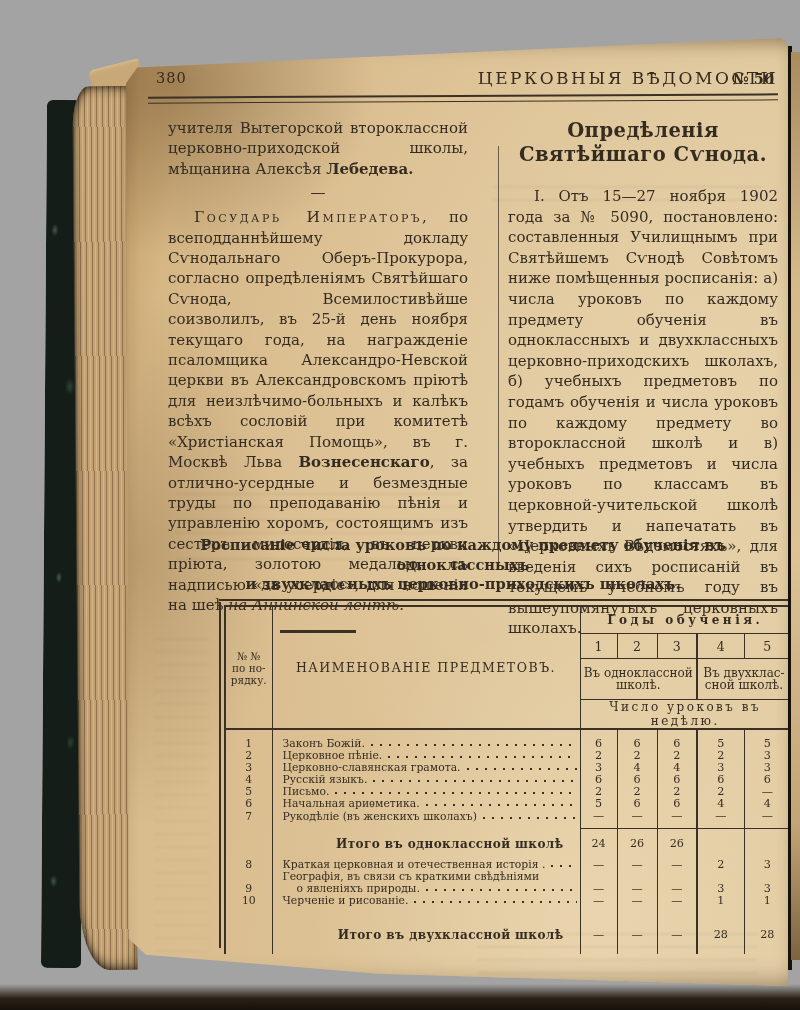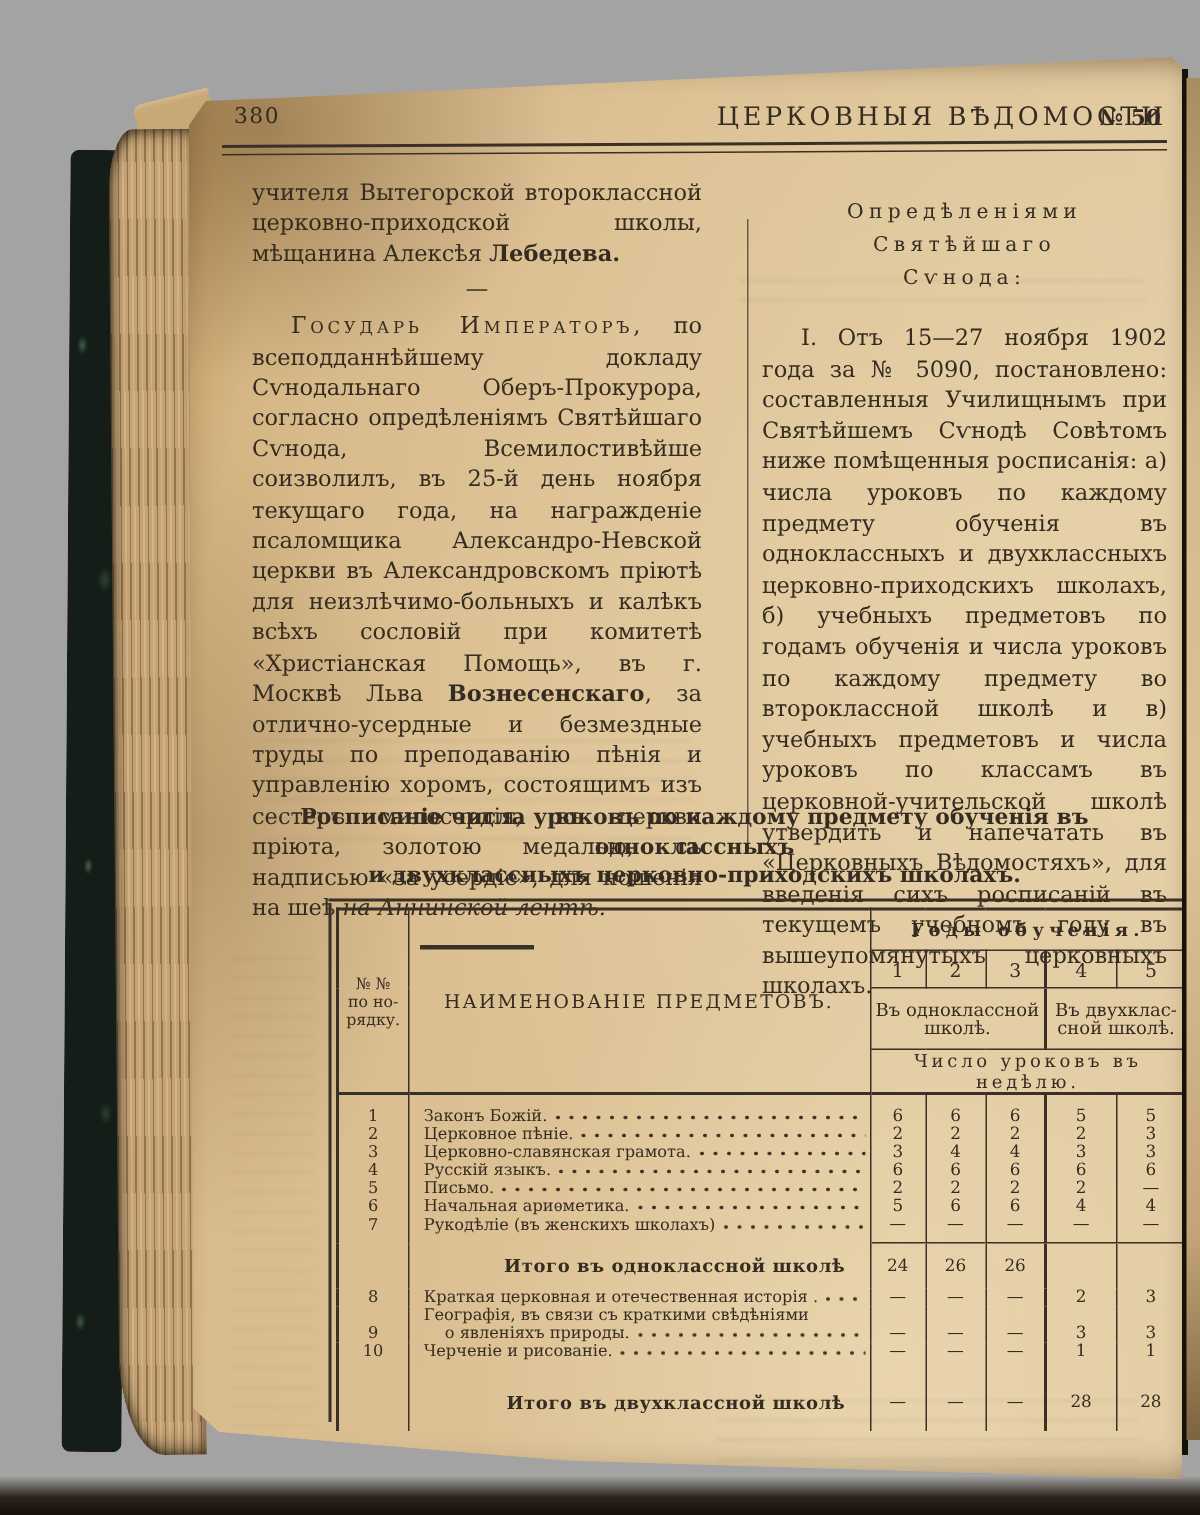--- a/index.html
+++ b/index.html
@@ -137,24 +137,21 @@
         <div class="col-divider"></div>
 
         <div class="col-left">
           <div><span>учителя Вытегорской второклассной церковно-приходской школы, мѣщанина Алексѣя </span><span class="bold">Лебедева.</span></div>
           <div class="dash-div">—</div>
           <div class="p2"><span class="smallcaps">Государь Императоръ</span><span>, по всеподданнѣйшему докладу Сѵнодальнаго Оберъ-Прокурора, согласно опредѣленіямъ Святѣйшаго Сѵнода, Всемилостивѣйше соизволилъ, въ 25-й день ноября текущаго года, на награжденіе псаломщика Александро-Невской церкви въ Александровскомъ пріютѣ для неизлѣчимо-больныхъ и калѣкъ всѣхъ сословій при комитетѣ «Христіанская Помощь», въ г. Москвѣ Льва </span><span class="bold">Вознесенскаго</span><span>, за отлично-усердные и безмездные труды по преподаванію пѣнія и управленію хоромъ, состоящимъ изъ сестеръ милосердія, въ церкви пріюта, золотою медалью, съ надписью «за усердіе», для ношенія на шеѣ </span><span class="italic">на Аннинской лентѣ.</span></div>
           <div class="end-rule"></div>
         </div>
 
         <div class="col-right">
-          <div class="sub-head">
-            <div>Опредѣленіями Святѣйшаго</div>
-            <div>Сѵнода:</div>
-          </div>
+          <div class="sec-head">Опредѣленія Святѣйшаго Сѵнода.</div>
           <div class="r-para">I. Отъ 15—27 ноября 1902 года за № 5090, постановлено: составленныя Училищнымъ при Святѣйшемъ Сѵнодѣ Совѣтомъ ниже помѣщенныя росписанія: а) числа уроковъ по каждому предмету обученія въ одноклассныхъ и двухклассныхъ церковно-приходскихъ школахъ, б) учебныхъ предметовъ по годамъ обученія и числа уроковъ по каждому предмету во второклассной школѣ и в) учебныхъ предметовъ и числа уроковъ по классамъ въ церковной-учительской школѣ утвердить и напечатать въ «Церковныхъ Вѣдомостяхъ», для введенія сихъ росписаній въ текущемъ учебномъ году въ вышеупомянутыхъ церковныхъ школахъ.</div>
         </div>
       </div>
 
       <div class="tbl-title">
         <div>Росписаніе числа уроковъ по каждому предмету обученія въ одноклассныхъ</div>
         <div>и двухклассныхъ церковно-приходскихъ школахъ.</div>
       </div>
 
       <div class="tbl">

